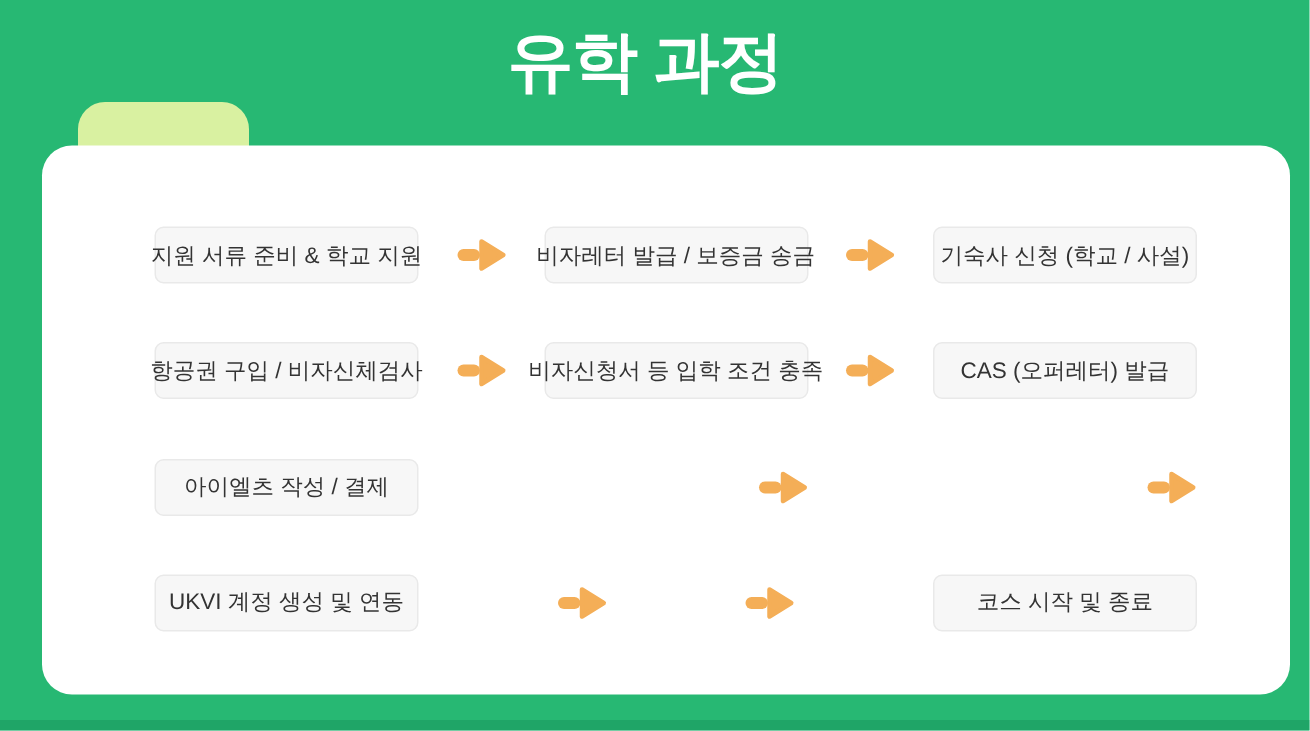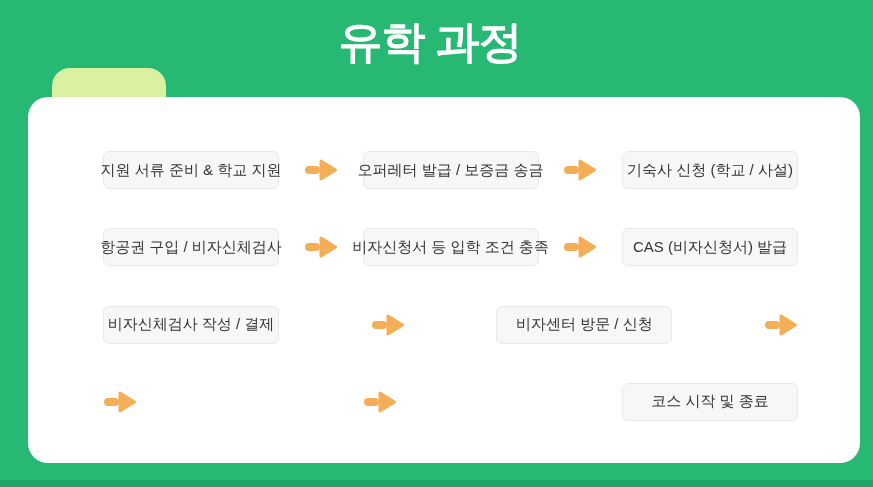--- a/index.html
+++ b/index.html
@@ -82,21 +82,21 @@
         <div class="step-box">
           <span class="step-label">지원 서류 준비 &amp; 학교 지원</span>
         </div>
         <span class="arrow">
           <svg width="34" height="26" viewBox="0 0 34 26">
               <rect x="1" y="9" width="15" height="8" rx="4" fill="currentColor"></rect>
               <path d="M17 4 L31.5 13 L17 22 Z" fill="currentColor" stroke="currentColor" stroke-width="3" stroke-linejoin="round"></path>
             </svg>
         </span>
         <div class="step-box">
-          <span class="step-label">오퍼레터 발급 / 보증금 송금</span>
+          <span class="step-label">비자레터 발급 / 보증금 송금</span>
         </div>
         <span class="arrow">
           <svg width="34" height="26" viewBox="0 0 34 26">
               <rect x="1" y="9" width="15" height="8" rx="4" fill="currentColor"></rect>
               <path d="M17 4 L31.5 13 L17 22 Z" fill="currentColor" stroke="currentColor" stroke-width="3" stroke-linejoin="round"></path>
             </svg>
         </span>
         <div class="step-box">
           <span class="step-label">기숙사 신청 (학교 / 사설)</span>
         </div>
@@ -115,46 +115,46 @@
         <div class="step-box">
           <span class="step-label">비자신청서 등 입학 조건 충족</span>
         </div>
         <span class="arrow">
           <svg width="34" height="26" viewBox="0 0 34 26">
               <rect x="1" y="9" width="15" height="8" rx="4" fill="currentColor"></rect>
               <path d="M17 4 L31.5 13 L17 22 Z" fill="currentColor" stroke="currentColor" stroke-width="3" stroke-linejoin="round"></path>
             </svg>
         </span>
         <div class="step-box">
-          <span class="step-label">CAS (비자신청서) 발급</span>
+          <span class="step-label">CAS (오퍼레터) 발급</span>
         </div>
       </div>
 
       <div class="row">
         <div class="step-box">
-          <span class="step-label">비자신체검사 작성 / 결제</span>
+          <span class="step-label">아이엘츠 작성 / 결제</span>
         </div>
         <span class="arrow">
           <svg width="34" height="26" viewBox="0 0 34 26">
               <rect x="1" y="9" width="15" height="8" rx="4" fill="currentColor"></rect>
               <path d="M17 4 L31.5 13 L17 22 Z" fill="currentColor" stroke="currentColor" stroke-width="3" stroke-linejoin="round"></path>
             </svg>
         </span>
-        <div class="step-box">
-          <span class="step-label">비자센터 방문 / 신청</span>
-        </div>
         <span class="arrow">
           <svg width="34" height="26" viewBox="0 0 34 26">
               <rect x="1" y="9" width="15" height="8" rx="4" fill="currentColor"></rect>
               <path d="M17 4 L31.5 13 L17 22 Z" fill="currentColor" stroke="currentColor" stroke-width="3" stroke-linejoin="round"></path>
             </svg>
         </span>
       </div>
 
       <div class="row">
+        <div class="step-box">
+          <span class="step-label">UKVI 계정 생성 및 연동</span>
+        </div>
         <span class="arrow">
           <svg width="34" height="26" viewBox="0 0 34 26">
               <rect x="1" y="9" width="15" height="8" rx="4" fill="currentColor"></rect>
               <path d="M17 4 L31.5 13 L17 22 Z" fill="currentColor" stroke="currentColor" stroke-width="3" stroke-linejoin="round"></path>
             </svg>
         </span>
         <span class="arrow">
           <svg width="34" height="26" viewBox="0 0 34 26">
               <rect x="1" y="9" width="15" height="8" rx="4" fill="currentColor"></rect>
               <path d="M17 4 L31.5 13 L17 22 Z" fill="currentColor" stroke="currentColor" stroke-width="3" stroke-linejoin="round"></path>

